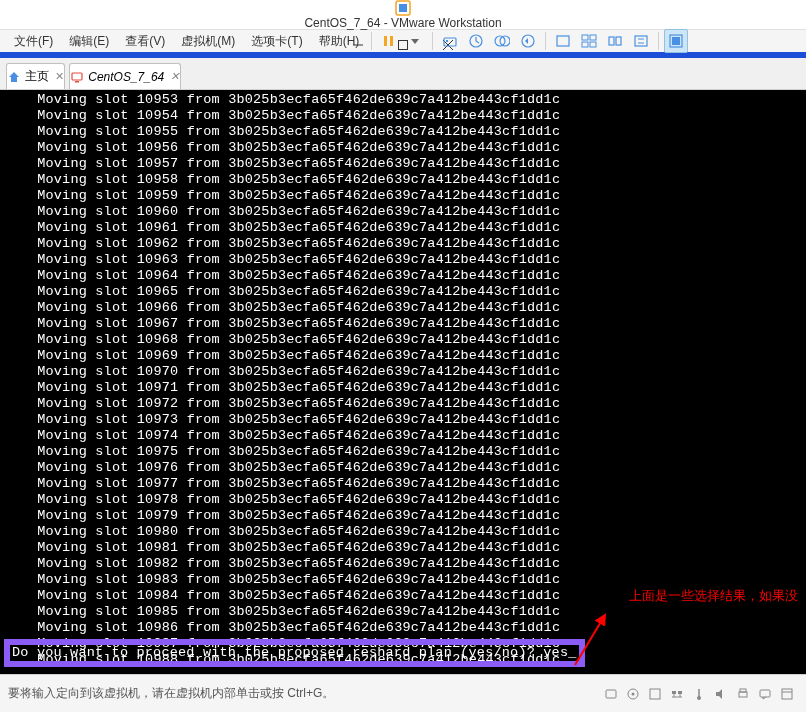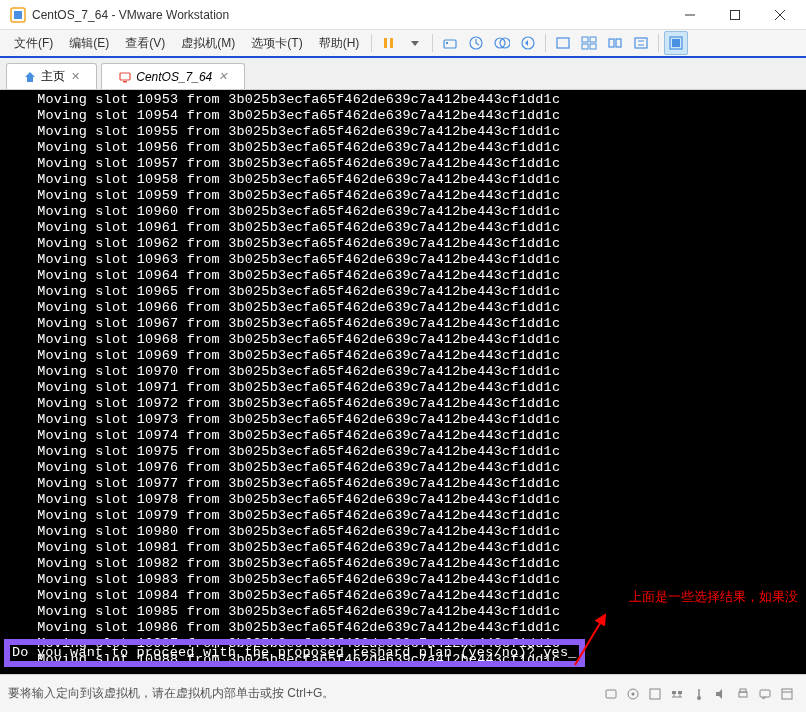--- a/index.html
+++ b/index.html
@@ -1,34 +1,34 @@
 <!DOCTYPE html>
 <html><head>
 <meta charset="utf-8">
 <style>
 * { margin: 0; padding: 0; box-sizing: border-box; }
 body { font-family: "Microsoft YaHei", "Segoe UI", Tahoma, sans-serif; font-size: 12px; background: #fff; width: 806px; height: 720px; overflow: hidden; position: relative; }
-.titlebar { height: 30px; background: #fff; border-bottom: 1px solid #e0e0e0; display: flex; align-items: center; padding: 0 4px; }
+.titlebar { height: 30px; background: #fff; border-bottom: 1px solid #e0e0e0; display: flex; align-items: center; padding: 0 4px; flex-direction: column; }
 .titlebar .app-icon { width: 16px; height: 16px; margin: 0 6px; display: inline-flex; align-items: center; justify-content: center; }
 .titlebar .title { flex: 1; font-size: 12px; color: #333; }
 .win-controls { display: flex; }
 .win-btn { width: 45px; height: 30px; display: flex; align-items: center; justify-content: center; cursor: pointer; }
-.menubar { height: 28px; background: #f5f5f5; border-bottom: 2px solid #1d4ed8; display: flex; align-items: center; padding: 0 6px; }
+.menubar { height: 28px; background: #f5f5f5; border-bottom: 6px solid #1d4ed8; display: flex; align-items: center; padding: 0 6px; }
 .menu-item { padding: 4px 8px; cursor: pointer; font-size: 12px; color: #333; }
 .menu-sep { width: 1px; height: 18px; background: #d0d0d0; margin: 0 4px; }
 .toolbar-btn { width: 24px; height: 24px; display: flex; align-items: center; justify-content: center; cursor: pointer; border-radius: 2px; margin: 0 1px; }
 .toolbar-btn.active { background: #cde6f7; border: 1px solid #92c0e0; }
 .tabbar { height: 32px; background: #f0f0f0; border-bottom: 1px solid #d0d0d0; display: flex; align-items: flex-end; padding: 0 6px; }
-.tab { height: 26px; background: #fff; border: 1px solid #c0c0c0; border-bottom: none; border-radius: 3px 3px 0 0; padding: 0 16px; display: flex; align-items: center; margin-right: 4px; font-size: 12px; cursor: pointer; }
+.tab { height: 26px; background: #fff; border: 1px solid #c0c0c0; border-bottom: none; border-radius: 3px 3px 0 0; padding: 0 0; display: flex; align-items: center; margin-right: 4px; font-size: 12px; cursor: pointer; }
 .tab .tab-icon { width: 14px; height: 14px; margin-right: 4px; display: inline-flex; align-items: center; justify-content: center; }
 .tab .tab-close { margin-left: 6px; color: #888; cursor: pointer; font-size: 11px; }
 .terminal { background: #000; color: #fff; font-family: "Consolas", "Courier New", monospace; font-size: 13.5px; line-height: 16px; padding: 2px 4px; height: 584px; overflow: hidden; white-space: pre; position: relative; letter-spacing: 0.2px; }
 .prompt-line { position: absolute; bottom: 7px; left: 4px; right: 4px; }
 .prompt-box { border: 6px solid #8b5cf6; padding: 0 2px; display: inline-block; }
-.annotation { position: absolute; right: 8px; top: 588px; color: #ff0000; font-size: 13px; font-family: Liberation Sans, sans-serif; z-index: 10; line-height: 18px; }
+.annotation { position: absolute; right: 8px; top: 588px; color: #ff0000; font-size: 13px; font-family: Liberation Mono, monospace; z-index: 10; line-height: 18px; }
 .arrow { position: absolute; right: 196px; top: 610px; z-index: 10; }
 .statusbar { height: 38px; background: #f5f5f5; border-top: 1px solid #d0d0d0; display: flex; align-items: center; padding: 0 8px; font-size: 12px; color: #555; }
 .statusbar .spacer { flex: 1; }
 .status-icon { width: 18px; height: 18px; margin: 0 2px; display: inline-flex; align-items: center; justify-content: center; }
 </style>
 </head>
 <body>
 
 <div class="titlebar">
   <span class="app-icon">

